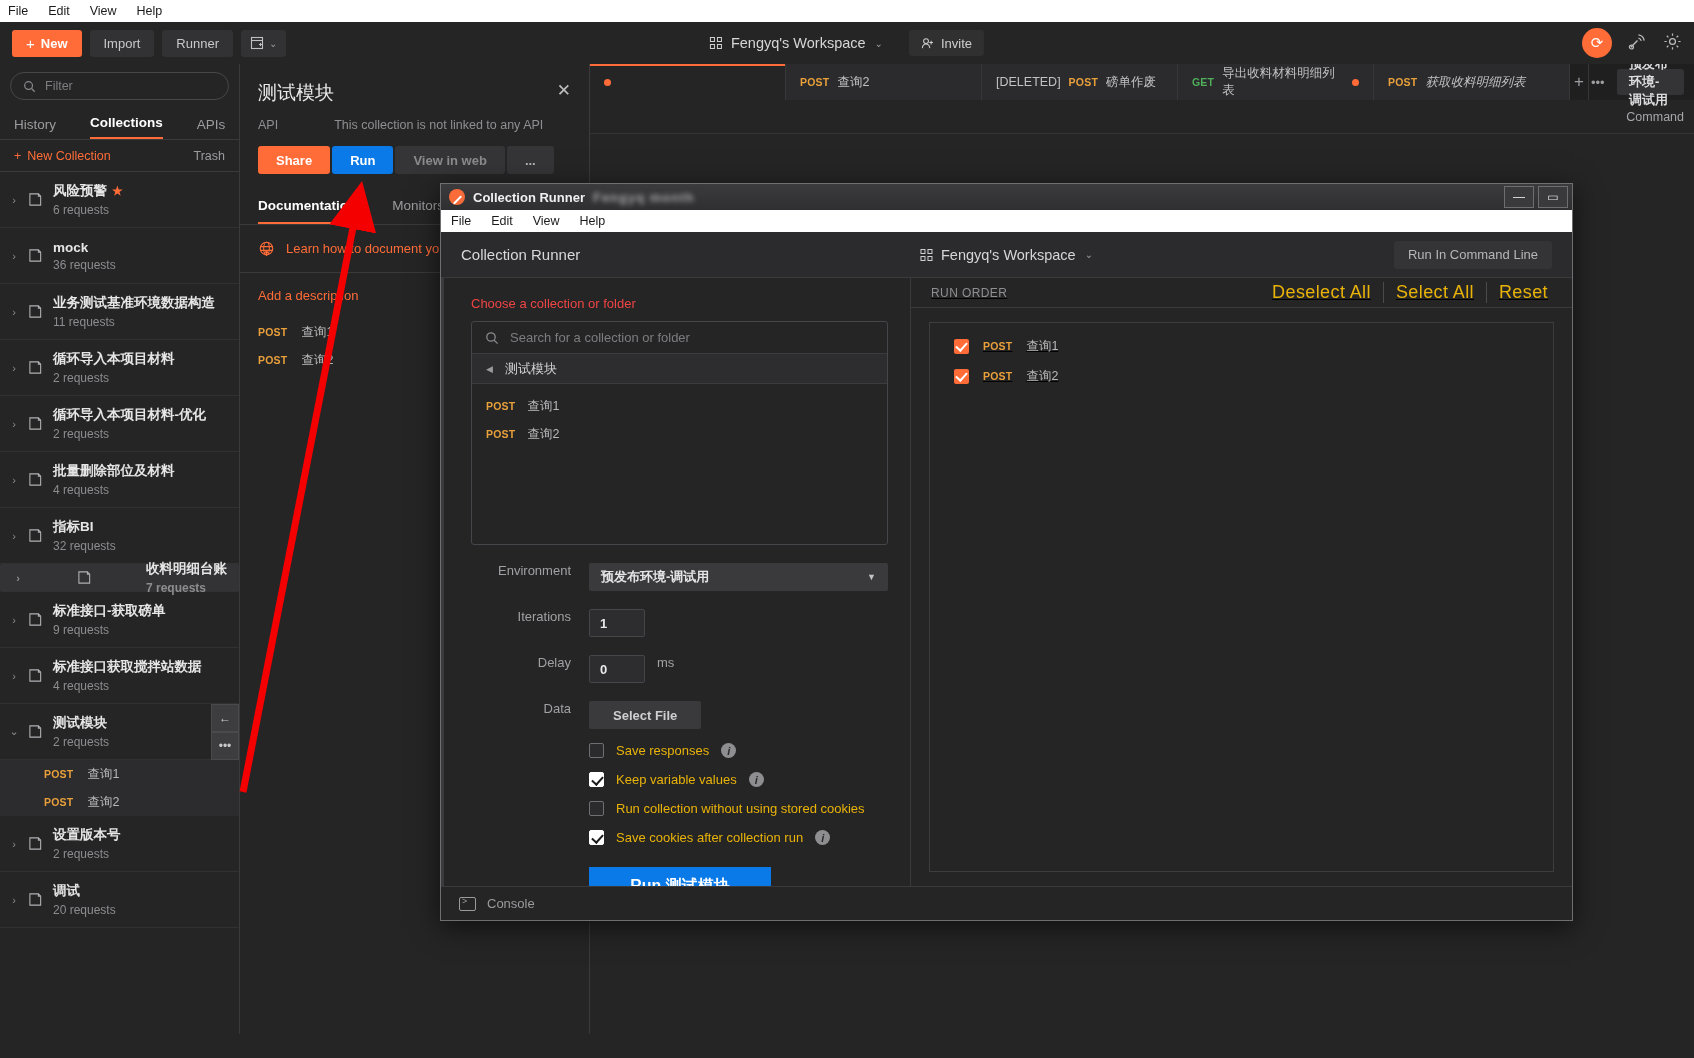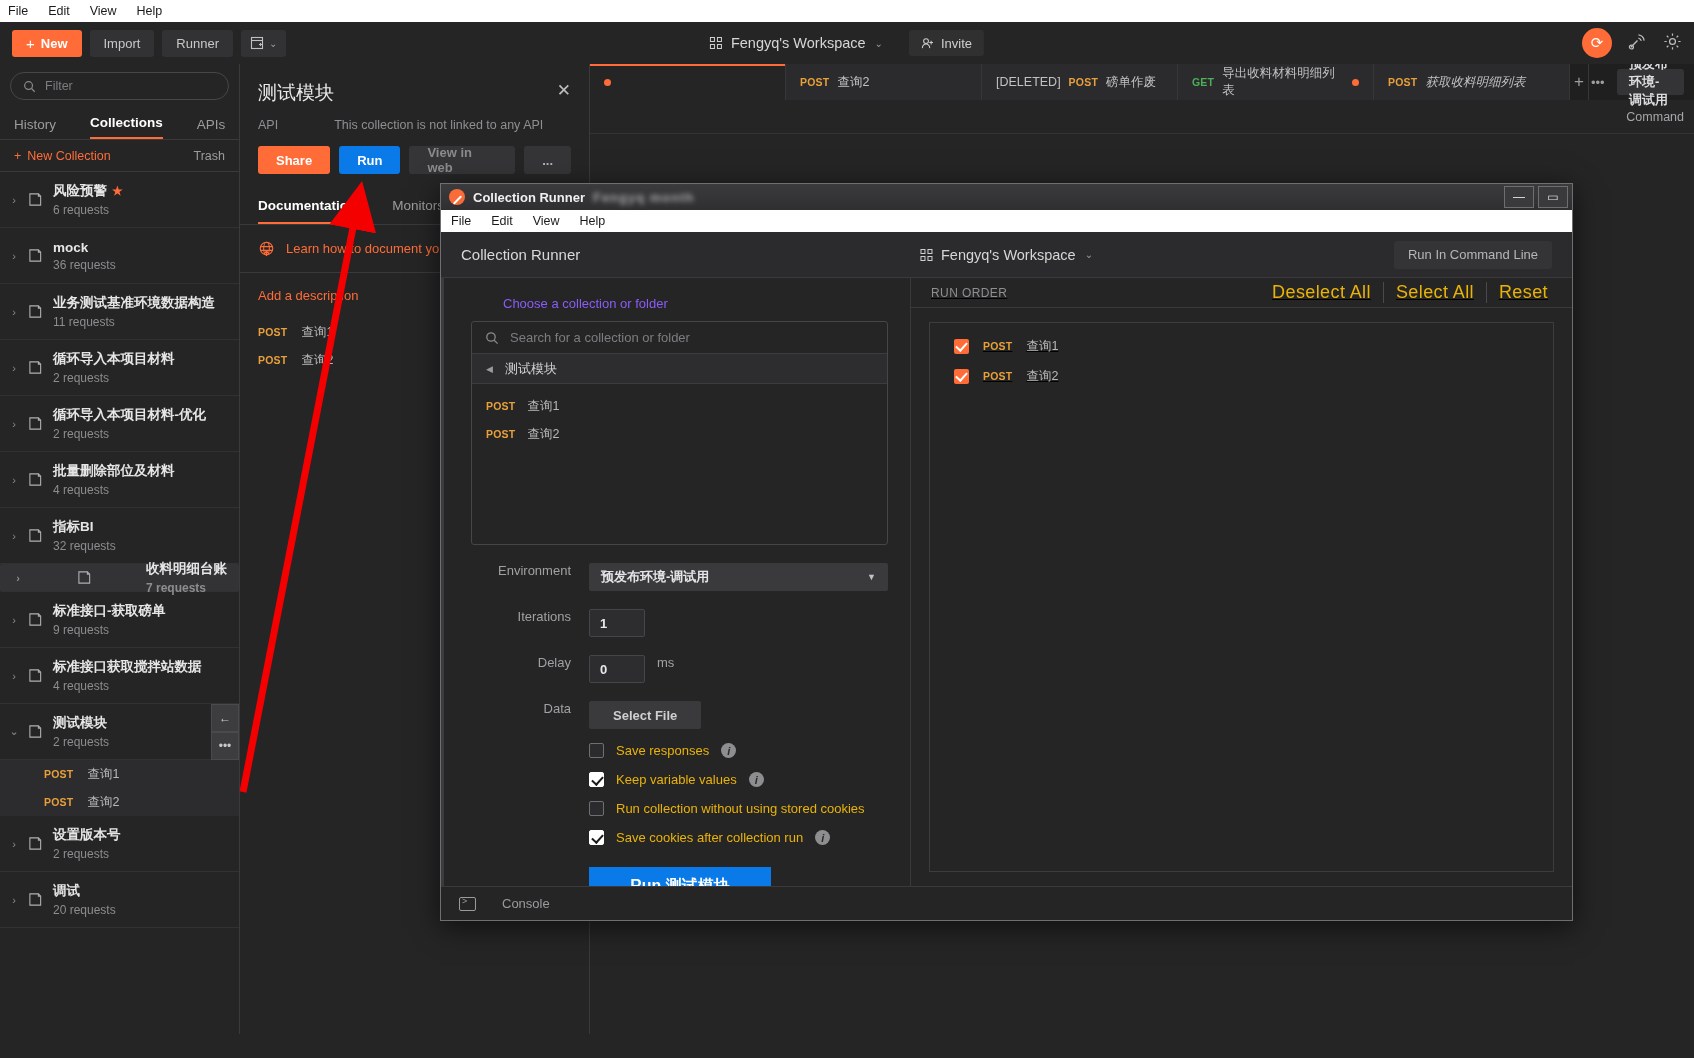--- a/index.html
+++ b/index.html
@@ -113,21 +113,21 @@
       display:flex;align-items:center;justify-content:center;color:#c9c9cb;font-size:12px;}
 
   
   .detail{width:350px;background:#252526;border-right:1px solid #3a3a3c;position:relative;}
   .detail-head{padding:16px 18px 0;display:flex;justify-content:space-between;}
   .detail-title{font-size:19px;color:#eaeaea;}
   .x-close{color:#bdbdbd;font-size:17px;cursor:pointer;}
   .api-row{display:flex;gap:56px;padding:12px 18px 0;font-size:12.5px;}
   .api-lbl{color:#8f8f92;}
   .api-val{color:#8f8f92;}
-  .act-row{display:flex;gap:9px;padding:14px 18px 0;}
+  .act-row{display:flex;gap:2px;padding:14px 18px 0;}
   .b-share{background:#ff6c37;color:#fff;}
   .b-run{background:#0a7ae8;color:#fff;}
   .b-view{background:#353537;color:#8b8b8e;}
   .b-dots{background:#353537;color:#b6b6b8;padding:0 12px;}
   .act{height:28px;border-radius:3px;display:flex;align-items:center;justify-content:center;
        padding:0 18px;font-size:13px;font-weight:600;cursor:pointer;}
   .d-tabs{display:flex;gap:36px;padding:18px 18px 0;border-bottom:1px solid #3a3a3c;
           margin-top:6px;}
   .d-tab{font-size:13.5px;color:#9c9c9e;padding-bottom:9px;cursor:pointer;}
   .d-tab.active{color:#fff;font-weight:600;border-bottom:2px solid #ff6c37;}
@@ -183,21 +183,21 @@
              position:relative;border-bottom:1px solid #3a3a3c;}
   .rn-h-title{font-size:15px;color:#d8d8da;}
   .rn-ws{position:absolute;left:50%;transform:translateX(-50%);
          display:flex;align-items:center;gap:9px;color:#d6d6d6;font-size:14.5px;}
   .rn-cmd{margin-left:auto;background:#343436;color:#b6b6b9;height:28px;border-radius:3px;
           display:flex;align-items:center;padding:0 14px;font-size:13px;cursor:pointer;}
   .rn-main{flex:1;display:flex;min-height:0;}
   .rn-left{width:470px;border-right:1px solid #3a3a3c;padding:18px 22px 0 30px;
            position:relative;overflow:hidden;}
   .rn-scrollbar{position:absolute;left:-2px;top:0;bottom:0;width:5px;background:#3b3b3e;}
-  .rn-lbl{color:#8b5cf6;font-size:13px;margin-bottom:10px;margin-left:32px;}
+  .rn-lbl{color:#ef4444;font-size:13px;margin-bottom:10px;}
   .srch-wrap{border:1px solid #45454a;border-radius:3px;background:#252526;}
   .srch{height:32px;display:flex;align-items:center;gap:11px;padding:0 13px;
          color:#7d7d80;font-size:13px;border-bottom:1px solid #3c3c40;}
   .crumb{height:30px;display:flex;align-items:center;gap:12px;padding:0 14px;
          background:#2d2d2f;color:#d4d4d6;font-size:13px;border-bottom:1px solid #3c3c40;}
   .crumb .ar{font-size:9px;color:#9b9b9e;}
   .pick-list{height:160px;padding:8px 0;}
   .pick{height:28px;display:flex;align-items:center;gap:12px;padding:0 14px;cursor:pointer;}
   .frm{display:flex;align-items:flex-start;margin-top:18px;}
   .frm-lbl{width:100px;text-align:right;color:#a1a1a4;font-size:13px;margin-right:18px;flex:none;}
@@ -227,21 +227,21 @@
            color:#8f8f92;font-size:12px;letter-spacing:.4px;border-bottom:1px solid #3a3a3c;}
   .ro-actions{margin-left:auto;display:flex;align-items:center;gap:0;}
   .ro-act{color:#eab308;font-size:18px;padding:0 12px;border-right:1px solid #4a4a4d;cursor:pointer;}
   .ro-act:last-child{border-right:none;padding-right:4px;}
   .ro-box{margin:14px 18px;flex:1;border:1px solid #3d3d40;background:#252526;padding:8px 0;}
   .ro-item{height:30px;display:flex;align-items:center;gap:14px;padding:0 24px;cursor:pointer;}
   .ck-o{width:15px;height:15px;background:#ff6c37;border-radius:2px;position:relative;flex:none;}
   .ck-o::after{content:"";position:absolute;left:4px;top:1px;width:5px;height:9px;
       border:solid #fff;border-width:0 2px 2px 0;transform:rotate(42deg);}
   .rn-console{height:34px;border-top:1px solid #3a3a3c;display:flex;align-items:center;
-              gap:26px;padding-left:18px;color:#9b9b9e;font-size:13px;cursor:pointer;}
+              gap:11px;padding-left:18px;color:#9b9b9e;font-size:13px;cursor:pointer;}
   .term{width:17px;height:14px;border:1.4px solid #9b9b9e;border-radius:2px;position:relative;}
   .term::after{content:">";position:absolute;left:2px;top:-2px;font-size:9px;color:#9b9b9e;}
 
   
   .arrow{position:absolute;left:0;top:0;width:1694px;height:1058px;pointer-events:none;}
 </style>
 </head>
 <body>
 
 <div class="app">

